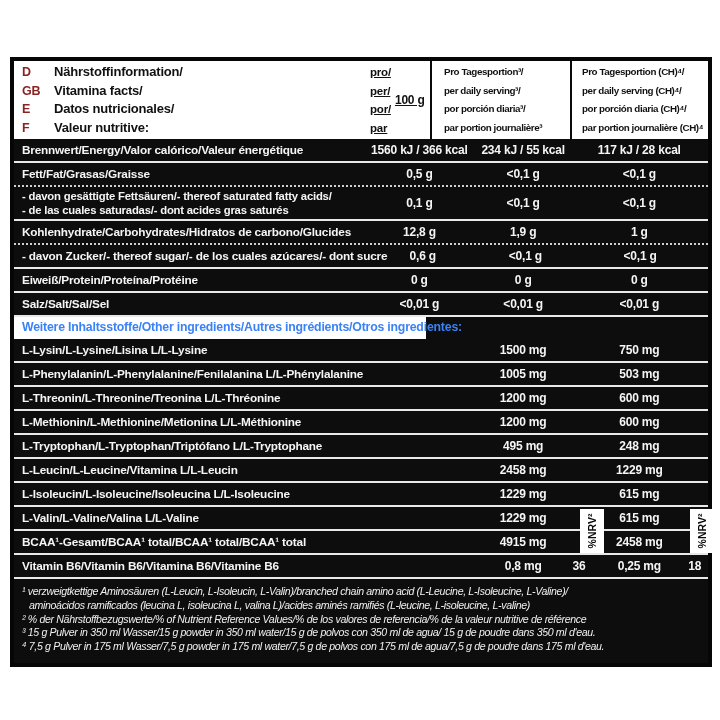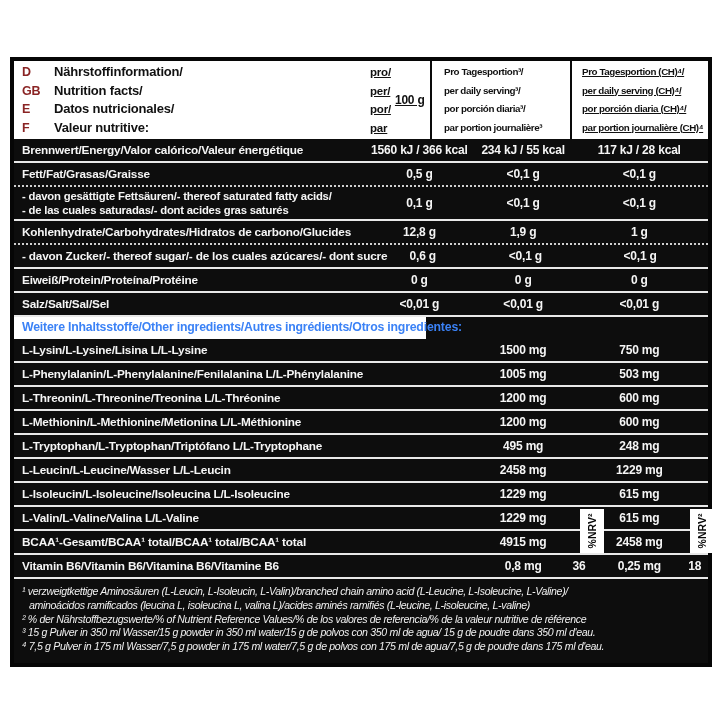--- a/index.html
+++ b/index.html
@@ -19,21 +19,21 @@
   
   .header { display:flex; background:#ffffff; color:#111; height:78px; }
   .h-left { flex:1; padding-top:2px; }
   .lang-row { display:flex; line-height:18.5px; }
   .lang-code { width:30px; padding-left:8px; color:#8a2424; font-weight:700; font-size:12.5px; }
   .lang-name { font-weight:700; font-size:13px;padding-left:10px; }
   .h-c1 { width:69px; display:flex; align-items:center; padding-left:9px; gap:4px;text-decoration:underline; }
   .preps div { font-weight:700; font-size:11.5px; line-height:18.5px; }
   .h-amount { font-weight:700; font-size:12px; white-space:nowrap; }
   .h-c2 { width:140px; border-left:2px solid #0a0a0a; padding:2px 0 0 12px; }
-  .h-c3 { width:138px; border-left:2px solid #0a0a0a; padding:2px 0 0 10px;text-decoration:underline; }
+  .h-c3 { width:138px; border-left:2px solid #0a0a0a; padding:2px 0 0 10px; }
   .h-c2 div, .h-c3 div { font-weight:700; font-size:9.8px; line-height:18.5px; white-space:nowrap; letter-spacing:-0.4px; }
 
   
   .body { color:#f5f5f5; }
   .row { display:flex; align-items:center; height:24px; border-bottom:2px solid #e8e8e8; }
   .row.dotted { border-bottom:2px dotted #cfcfcf; }
   .row.tall { height:34px; }
   .c { font-weight:700; font-size:12px; white-space:nowrap; }
   .name  { width:355px; padding-left:8px; font-size:11.8px; }
   .name .l2 { line-height:14px; font-size:11.3px; }
@@ -76,21 +76,21 @@
   <div class="label">
 
     <div class="header">
       <div class="h-left">
         <div class="lang-row">
           <span class="lang-code">D</span>
           <span class="lang-name">Nährstoffinformation/</span>
         </div>
         <div class="lang-row">
           <span class="lang-code">GB</span>
-          <span class="lang-name">Nutrition facts/</span>
+          <span class="lang-name">Vitamina facts/</span>
         </div>
         <div class="lang-row">
           <span class="lang-code">E</span>
           <span class="lang-name">Datos nutricionales/</span>
         </div>
         <div class="lang-row">
           <span class="lang-code">F</span>
           <span class="lang-name">Valeur nutritive:</span>
         </div>
       </div>
@@ -228,21 +228,21 @@
       <div class="row">
         <div class="c name">L-Tryptophan/L-Tryptophan/Triptófano L/L-Tryptophane</div>
         <div class="c v100"></div>
         <div class="c vday">495 mg</div>
         <div class="c nrv1"></div>
         <div class="c vch">248 mg</div>
         <div class="c nrv2"></div>
       </div>
 
       <div class="row">
-        <div class="c name">L-Leucin/L-Leucine/Wasser L/L-Leucin</div>
+        <div class="c name">L-Leucin/L-Leucine/Vitamina L/L-Leucin</div>
         <div class="c v100"></div>
         <div class="c vday">2458 mg</div>
         <div class="c nrv1"></div>
         <div class="c vch">1229 mg</div>
         <div class="c nrv2"></div>
       </div>
 
       <div class="row">
         <div class="c name">L-Isoleucin/L-Isoleucine/Isoleucina L/L-Isoleucine</div>
         <div class="c v100"></div>

